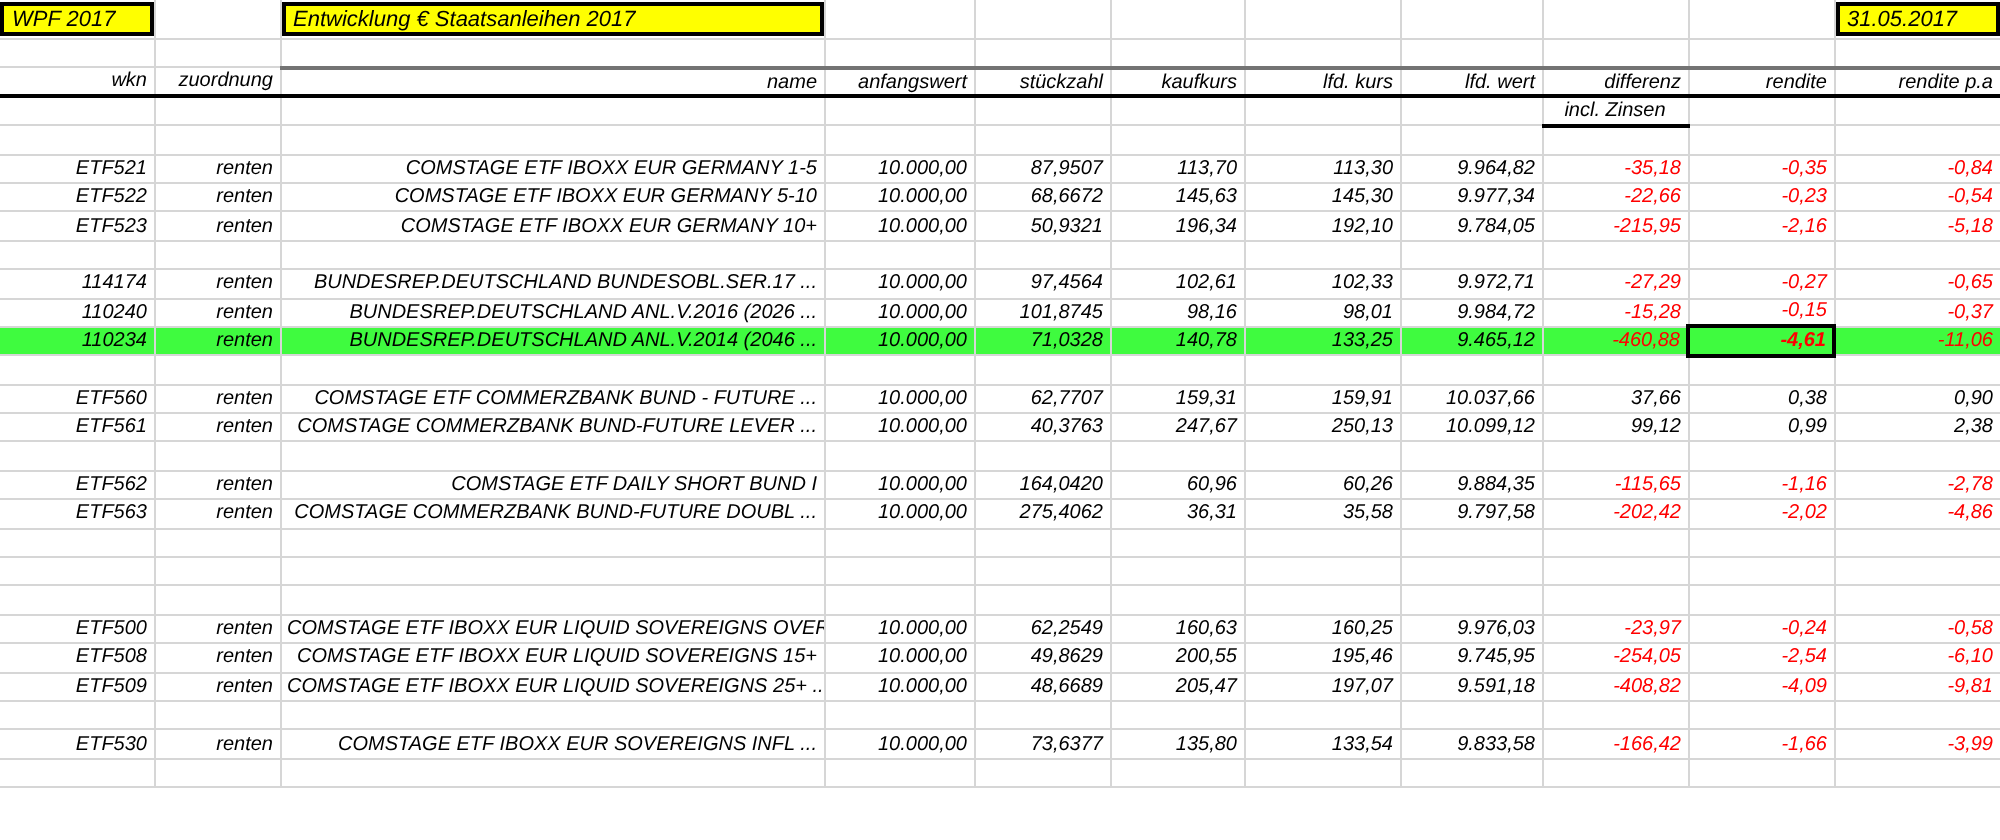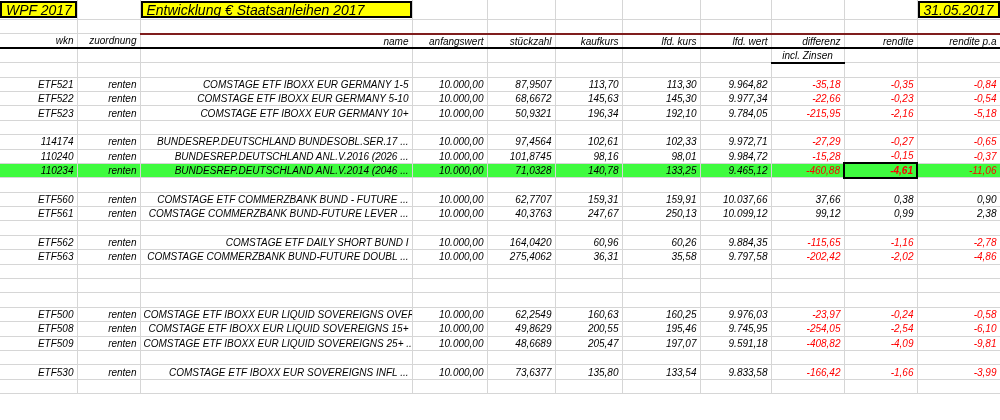--- a/index.html
+++ b/index.html
@@ -13,28 +13,28 @@
      border-right:1px solid var(--grid);border-bottom:1px solid var(--grid);
      white-space:nowrap;overflow:hidden;box-sizing:border-box;}
   tr.title-row td{height:19px;border-right:1px solid var(--grid);border-bottom:1px solid var(--grid);padding:0;}
   td.num{text-align:right;}
   td.txt{text-align:right;}
   td.neg{color:var(--neg);padding-left:21px;}
   .ybox{
     background:var(--hl);border:2px solid #000;height:15px;line-height:13px;
     padding:0 4px;box-sizing:border-box;overflow:hidden;white-space:nowrap;
   }
-  tr.title-row .ybox{height:17px;line-height:15px;margin:1px 0;font-size:14px;}
+  tr.title-row .ybox{height:17px;line-height:15px;margin:1px 0;font-size:11px;}
   td.seccell{padding:0;}
   .secbox{
     background:var(--hl);border:2px solid #000;height:14px;line-height:11px;
     padding:0 4px;box-sizing:border-box;overflow:hidden;white-space:nowrap;
   }
   tr.header-row td{border-bottom:2px solid #000;}
-  tr.header-row td.btop{border-top:2px solid #7f1d1d;}
+  tr.header-row td.btop{border-top:2px solid #737373;}
   tr.subheader-row td.zinsen{text-align:center;border-bottom:2px solid #000;}
   tr.hl td{background:var(--sel);}
   td.sel{border:2px solid #000;font-weight:bold;}
 </style>
 </head>
 <body>
 
 <div id="sheet" style="--hl: #FFFF00; --sel: #3FFB3F; --neg: #FF0000; --grid: #D6D6D6;">
   <table>
     <colgroup>

